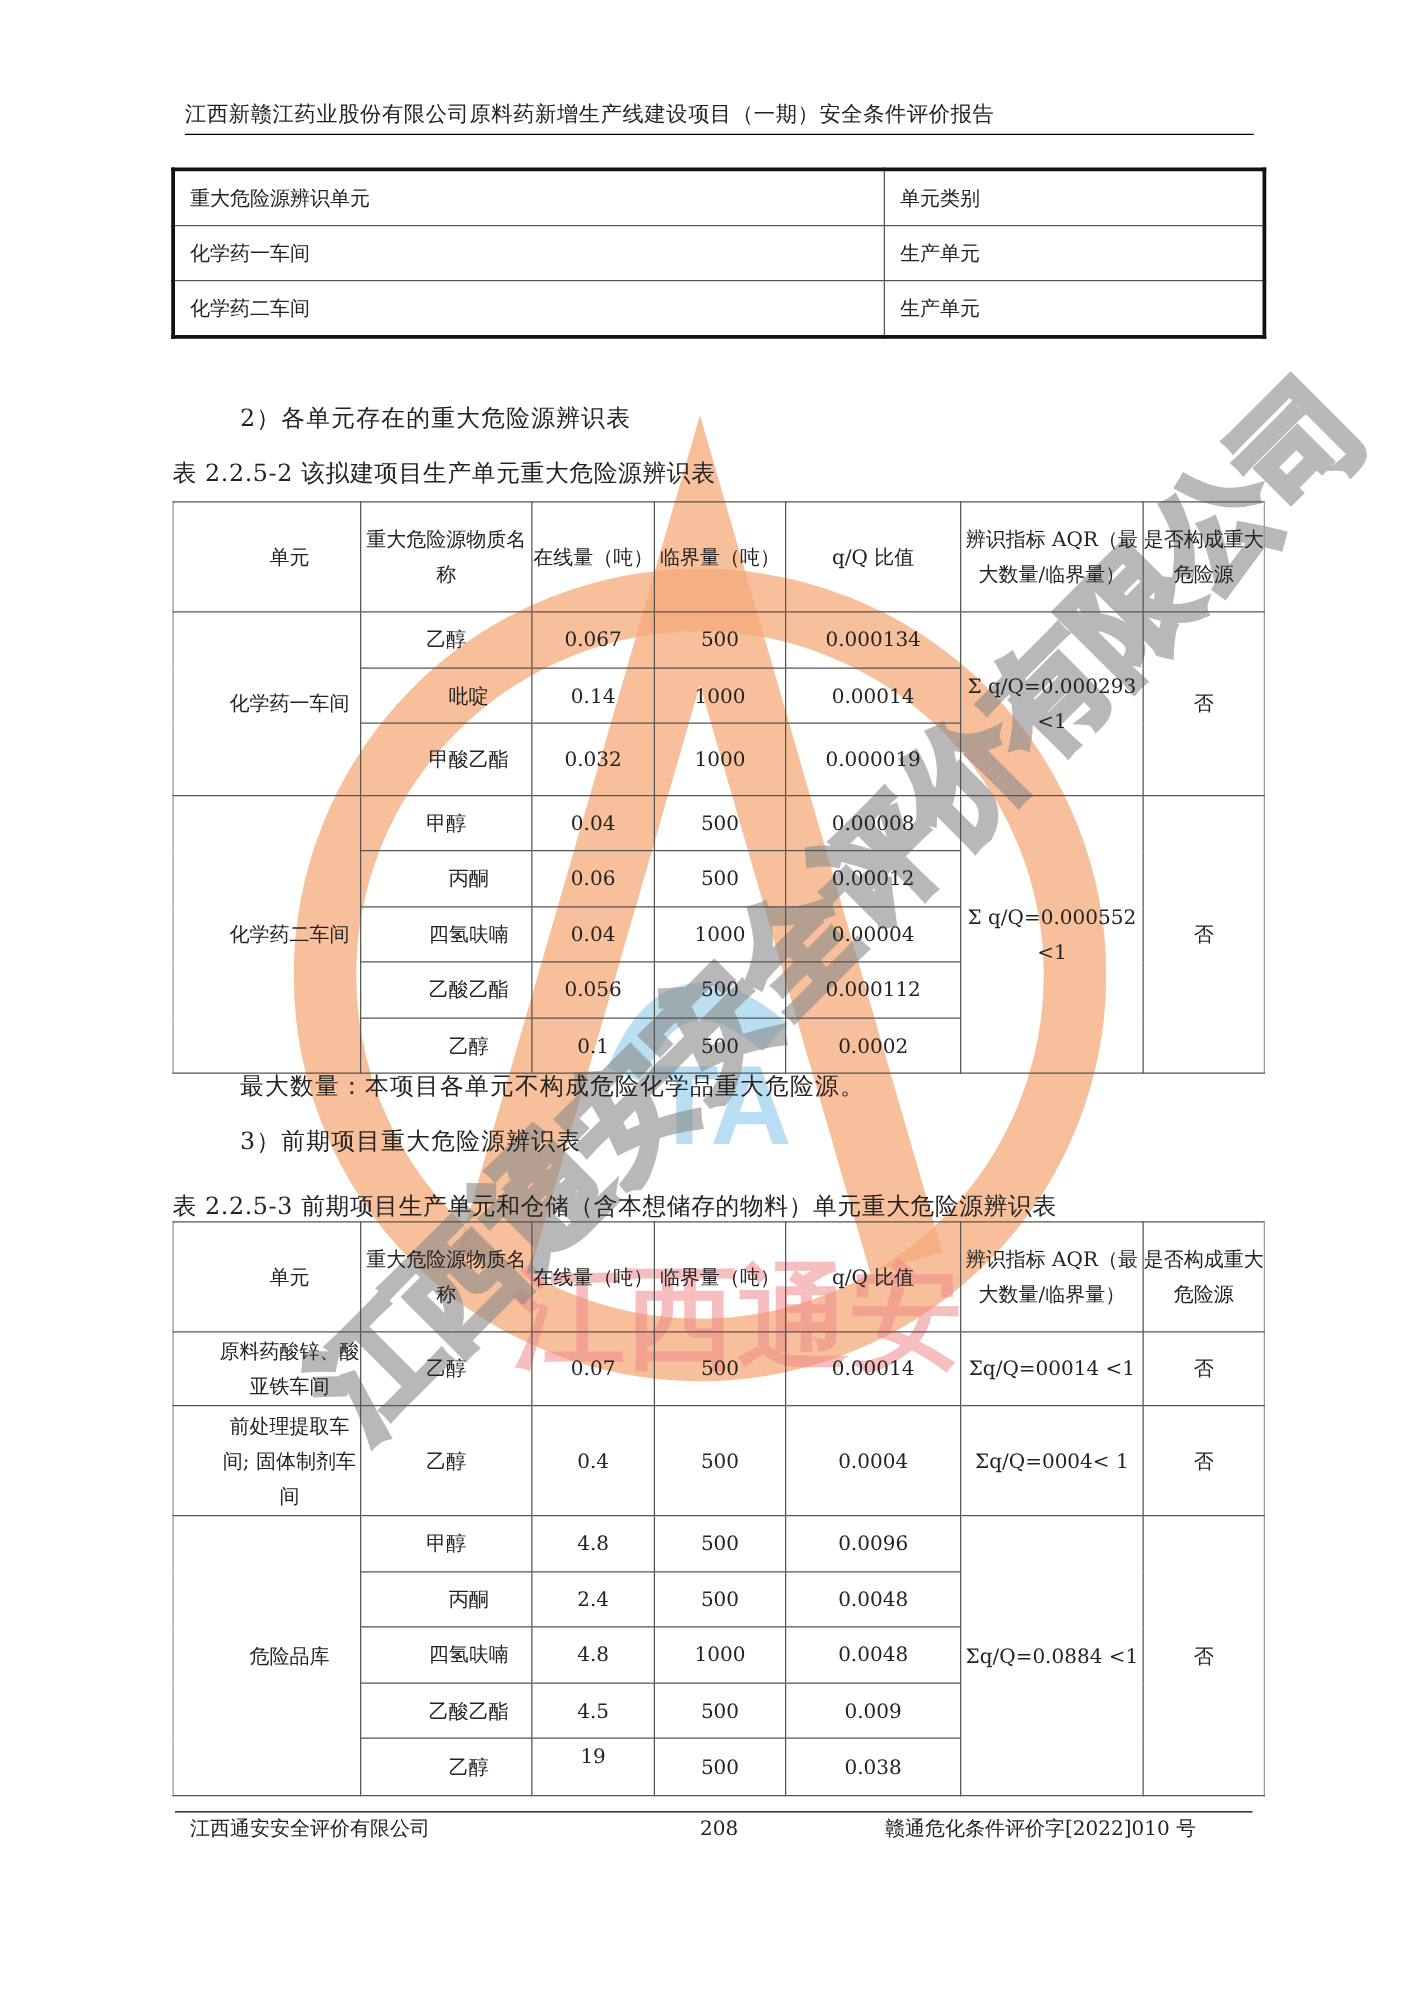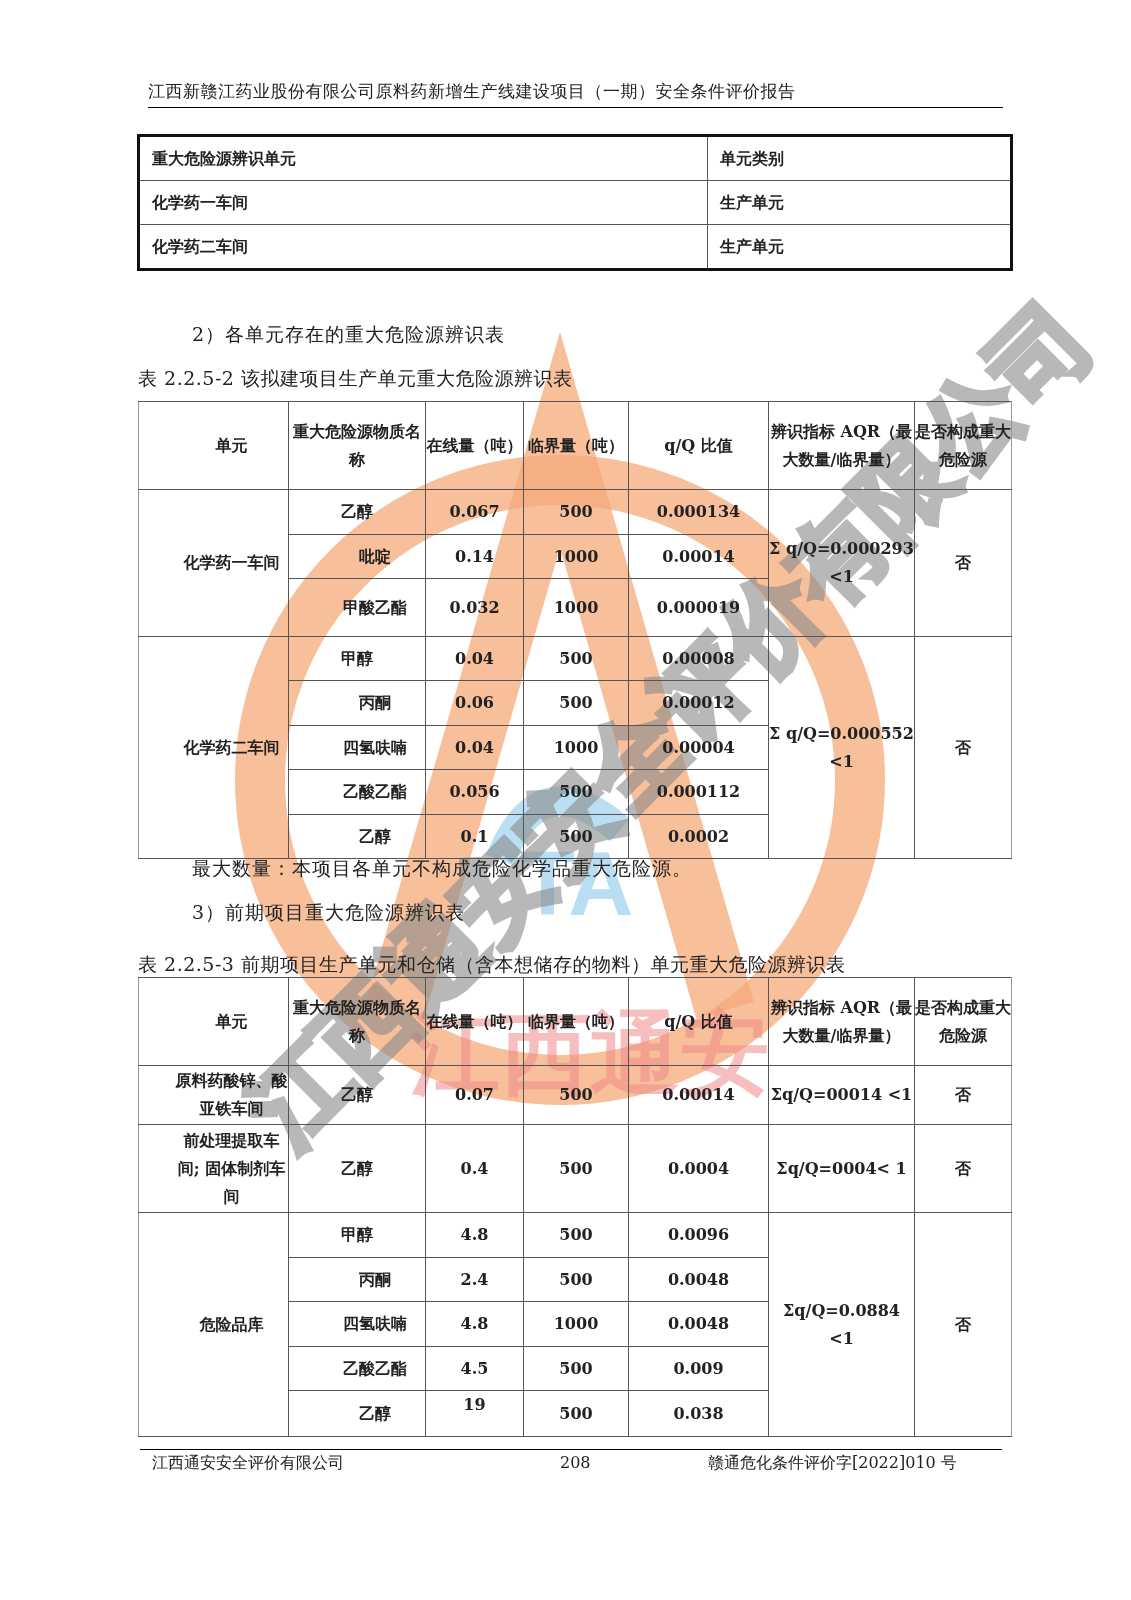--- a/index.html
+++ b/index.html
@@ -9,21 +9,21 @@
     color: #222;
   }
   .page-header {
     position: absolute; left: 148px; top: 80px; width: 855px;
     text-align: left; font-size: 17px; letter-spacing: 0.5px;
   }
   .header-rule {
     position: absolute; left: 148px; top: 107px; width: 855px; height: 0;
     border-top: 1.5px solid #000;
   }
-  table { border-collapse: collapse; position: absolute; font-size: 16px; font-weight: bold; }
+  table { border-collapse: collapse; position: absolute; font-size: 16px; }
   td { border: 1px solid #555; text-align: center; vertical-align: middle; padding: 0; line-height: 28px; }
   .t1 { left: 137px; top: 134px; width: 876px; border: 3px solid #111; }
   .t1 td { text-align: left; padding-left: 12px; height: 43px; }
   .t2 { left: 138px; top: 401px; width: 874px; border-top: 1.5px solid #000; border-bottom: 1.5px solid #000; }
   .t3 { left: 138px; top: 977px; width: 874px; border-top: 1.5px solid #000; border-bottom: 1.5px solid #000; }
   .t2 td:first-child, .t3 td:first-child { border-left: 1px solid #999; padding-left: 36px; }
   .t2 td:last-child, .t3 td:last-child { border-right: 1px solid #999; }
   .para { position: absolute; font-size: 19px; letter-spacing: 1px; }
   .caption { position: absolute; font-size: 19px; text-align: left; letter-spacing: 0.5px; }
   .footer-rule {

